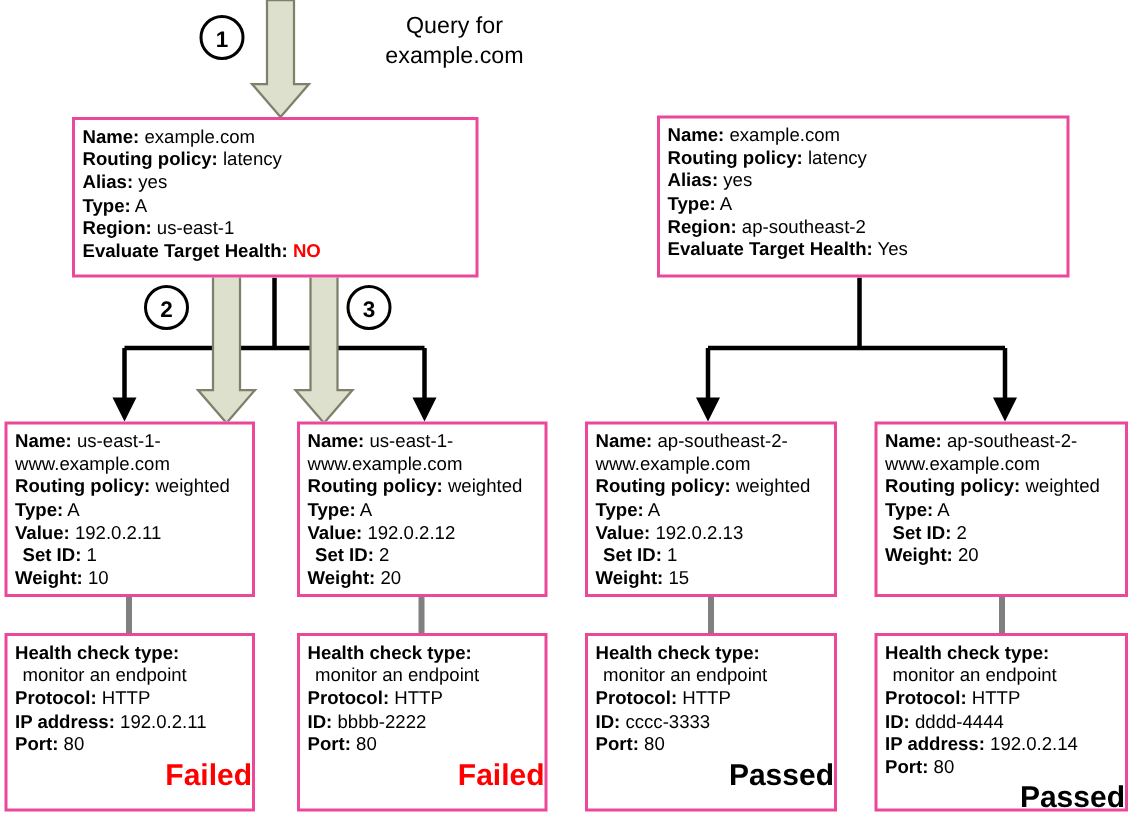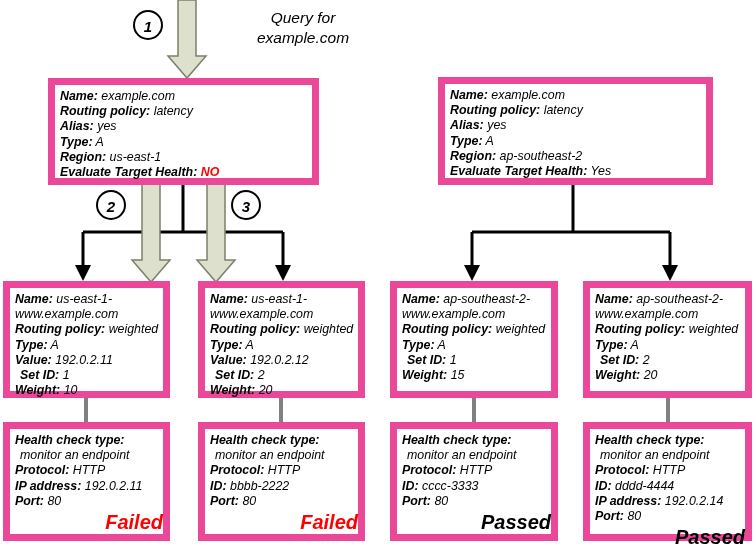--- a/index.html
+++ b/index.html
@@ -9,26 +9,25 @@
   }
   body {
     font-family: "Liberation Sans", sans-serif;
   }
   #stage {
     position: relative;
     width: 756px;
     height: 546px;
     background: #ffffff;
     overflow: hidden;
-    font-style: italic;
   }
   .box {
     position: absolute;
     box-sizing: border-box;
-    border: 7px solid #ec4899;
+    border: 2px solid #ec4899;
     background: #ffffff;
     font-size: 12.4px;
     line-height: 15.2px;
     color: #000000;
     padding: 4px 0 0 5px;
     white-space: nowrap;
   }
   .box .row { display: block; }
   .box b { font-weight: bold; }
   .val { font-weight: normal; }
@@ -161,20 +160,21 @@
     <span class="row"><b>Value:</b> <span class="val">192.0.2.12</span></span>
     <span class="row indent"><b>Set ID:</b> <span class="val">2</span></span>
     <span class="row"><b>Weight:</b> <span class="val">20</span></span>
   </div>
 
   <div class="box" style="left:390px; top:281px; width:168px; height:117px;">
     <span class="row"><b>Name:</b> <span class="val">ap-southeast-2-</span></span>
     <span class="row val">www.example.com</span>
     <span class="row"><b>Routing policy:</b> <span class="val">weighted</span></span>
     <span class="row"><b>Type:</b> <span class="val">A</span></span>
+    <span class="row"><b>Value:</b> <span class="val">192.0.2.13</span></span>
     <span class="row indent"><b>Set ID:</b> <span class="val">1</span></span>
     <span class="row"><b>Weight:</b> <span class="val">15</span></span>
   </div>
 
   <div class="box" style="left:583px; top:281px; width:169px; height:117px;">
     <span class="row"><b>Name:</b> <span class="val">ap-southeast-2-</span></span>
     <span class="row val">www.example.com</span>
     <span class="row"><b>Routing policy:</b> <span class="val">weighted</span></span>
     <span class="row"><b>Type:</b> <span class="val">A</span></span>
     <span class="row indent"><b>Set ID:</b> <span class="val">2</span></span>

